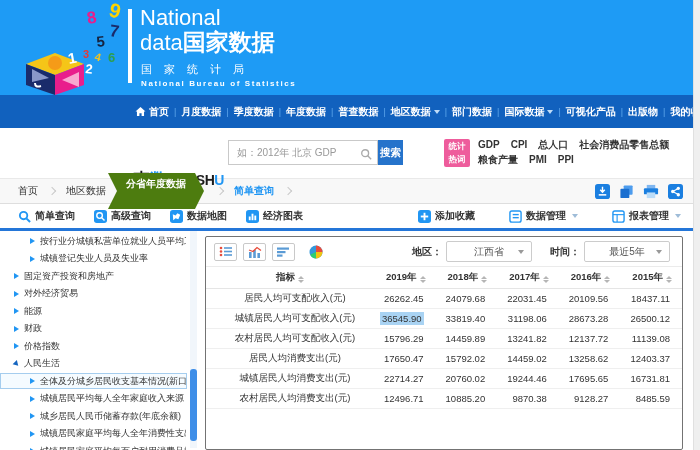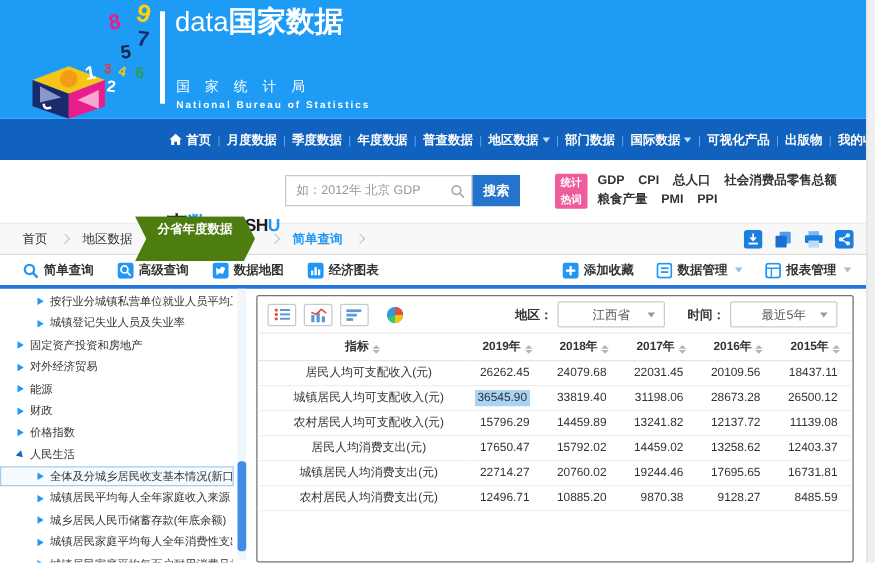--- a/index.html
+++ b/index.html
@@ -32,21 +32,21 @@
   
   .search-row { position:relative; height:50px; background:#fff; }
   .brand { position:absolute; left:133px; top:15px; font-weight:bold; white-space:nowrap;margin-top:25px; }
   .brand .zh { font-size:17px; } .brand .lat { font-size:14px; letter-spacing:-0.5px; }
   .c-dark { color:#1b1b1b; } .c-blue { color:#2196F3; }
   .search-input { position:absolute; left:228px; top:12px; width:150px; height:25px;
     border:1px solid #c9c9c9; padding:0 22px 0 8px; font-size:10px; color:#555;
     font-family:inherit; }
   .search-input::placeholder { color:#999; }
   .input-mag { position:absolute; left:360px; top:18px; }
-  .search-btn { position:absolute; left:378px; top:12px; width:38px; height:25px;
+  .search-btn { position:absolute; left:378px; top:12px; width:25px; height:25px;
     background:#2573CB; color:#fff; border:0; font-size:10.5px; font-weight:bold;
     cursor:pointer; font-family:inherit; }
   .hot-badge { position:absolute; left:444px; top:11px; width:26px; height:28px;
     background:#EE5C9C; border-radius:2px; color:#fff; font-size:8.5px; font-weight:bold;
     text-align:center; line-height:13px; padding-top:1px; }
   .hotwords { position:absolute; left:478px; top:9px; width:210px; font-size:10px;
     font-weight:bold; color:#333; line-height:15px; }
   .hotword { margin-right:11px; cursor:pointer; white-space:nowrap; display:inline-block; }
 
   
@@ -59,21 +59,21 @@
     padding:0 18px; clip-path:polygon(0 0,calc(100% - 9px) 0,100% 50%,calc(100% - 9px) 100%,0 100%,9px 50%); }
   .bc-link { color:#2196F3; font-weight:bold; }
   .bc-actions { margin-left:auto; display:flex; align-items:center; gap:9px; }
   .bc-actions .ic { cursor:pointer; display:inline-flex; }
 
   
   .toolbar { height:24px; display:flex; align-items:center; padding:0 12px 0 18px; background:#fff; }
   .tb-item { display:inline-flex; align-items:center; gap:4px; font-size:10px; font-weight:bold;
     color:#333; margin-right:19px; cursor:pointer; white-space:nowrap; }
   .tb-right { margin-left:auto; display:flex; align-items:center; }
-  .tb-right .tb-item { margin-right:0; margin-left:0;padding-left:18px; }
+  .tb-right .tb-item { margin-right:0; margin-left:16px;padding-left:18px; }
   .tb-caret { width:0; height:0; border-left:3.5px solid transparent;
     border-right:3.5px solid transparent; border-top:4px solid #9fbcd8; margin-left:2px; }
   .blue-line { height:3px; background:#2476D8; }
 
   
   .main { position:relative; height:219px; }
   .sidebar { position:absolute; left:0; top:2px; width:197px; height:217px; overflow:hidden; }
   .side-item { height:16px; margin:0 10px 1.5px 0; display:flex; align-items:center;
     border:1px solid transparent; font-size:9px; color:#333; white-space:nowrap;
     overflow:hidden; cursor:pointer; }
@@ -139,20 +139,21 @@
           <text x="89" y="47" font-size="15" fill="#16233F" transform="rotate(-6 89 47)">5</text>
           <text x="75" y="58" font-size="11" fill="#E53935" transform="rotate(0 75 58)">3</text>
           <text x="86" y="60" font-size="11" fill="#F5C518" transform="rotate(14 86 60)">4</text>
           <text x="100" y="62" font-size="13" fill="#2E9E4F" transform="rotate(0 100 62)">6</text>
           <text x="61" y="64" font-size="15" fill="#FFFFFF" transform="rotate(-10 61 64)">1</text>
           <text x="77" y="73" font-size="13" fill="#FFFFFF" transform="rotate(6 77 73)">2</text>
         </g>
     </svg>
     <div class="hdr-bar"></div>
     <div class="hdr-title">
+      <div><span>National</span></div>
       <div><span>data</span><span class="cjk">国家数据</span></div>
     </div>
     <div class="hdr-sub1">国家统计局</div>
     <div class="hdr-sub2">National Bureau of Statistics</div>
   </header>
 
   <nav class="nav" id="main-nav">
       <span class="nav-item">
         <span style="display: inline-flex;">
           <svg width="11" height="10" viewBox="0 0 12 11">

